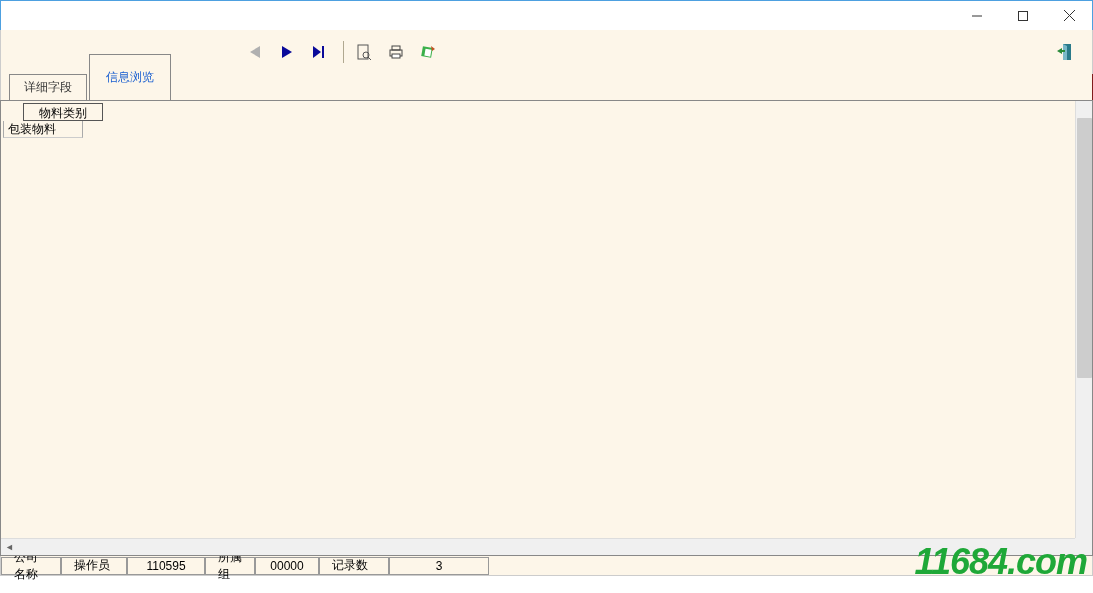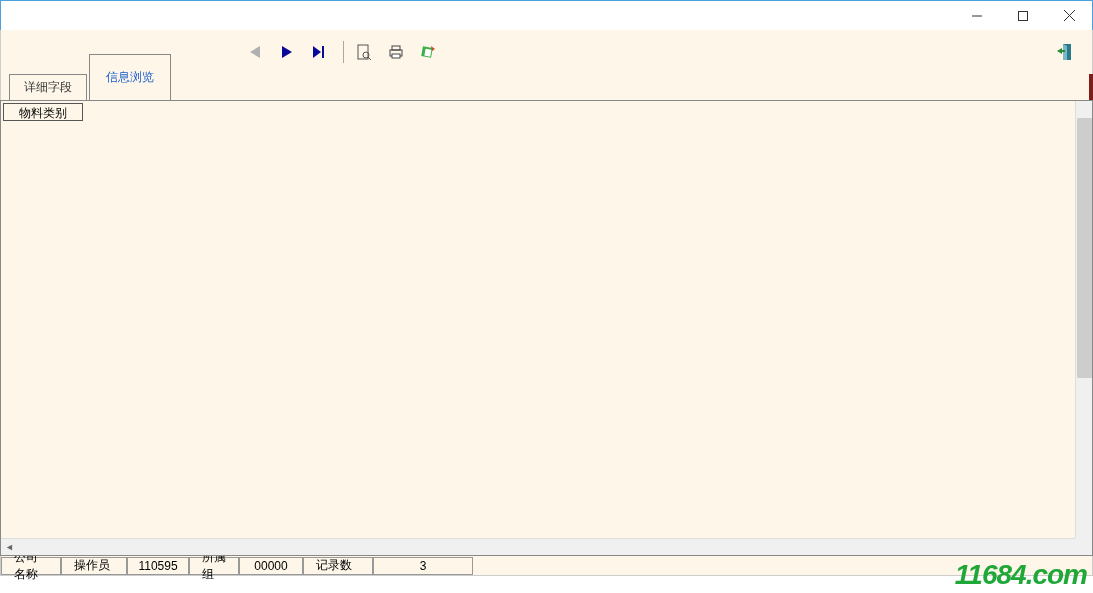--- a/index.html
+++ b/index.html
@@ -57,21 +57,21 @@
   }
   .exit-btn {
     position: absolute;
     right: 8px;
     top: 8px;
   }
   .tabbar {
     height: 26px;
     background: #fdf6e9;
     border-left: 1px solid #cccccc;
-    border-right: 4px solid #7f1d1d;
+    border-right: 1px solid #7f1d1d;
     display: flex;
     align-items: flex-end;
     padding-left: 8px;
   }
   .tab {
     padding: 4px 14px;
     border: 1px solid #888;
     background: #fdf6e9;
     font-size: 12px;
     color: #333;
@@ -95,20 +95,21 @@
     position: absolute;
     left: 2px;
     top: 2px;
     width: 1073px;
     height: 434px;
     background: #fdf6e9;
     overflow: hidden;
   }
   .grid-header {
     display: flex;
+    margin-left: 20px;
   }
   .grid-header-cell {
     border: 1px solid #555;
     background: #fdf6e9;
     padding: 1px 6px;
     font-size: 12px;
     width: 80px;
     height: 18px;
     text-align: center;
   }
@@ -179,24 +180,24 @@
     display: flex;
     align-items: center;
     padding: 0 12px;
     background: #fdf6e9;
   }
   .status-cell.label { width: 60px; }
   .status-cell.val { justify-content: center; }
   .watermark {
     position: absolute;
     right: 6px;
-    bottom: 2px;
+    bottom: 10px;
     font-family: Arial, sans-serif;
     font-weight: 900;
-    font-size: 28px;
+    font-size: 36px;
     color: #1fa838;
     letter-spacing: -1px;
     pointer-events: none;
     font-style: italic;
   }
 </style>
 </head>
 <body>
 
 <div class="titlebar">
@@ -269,33 +270,36 @@
 <div class="tabbar">
   <div class="tab">详细字段</div>
   <div class="tab active">信息浏览</div>
 </div>
 
 <div class="content">
   <div class="grid-area">
     <div class="grid-header">
       <div class="grid-header-cell">物料类别</div>
     </div>
+    <div class="grid-row">
+      <div class="grid-cell">包装物料</div>
+    </div>
   </div>
   <div class="vscroll">
     <div class="thumb"></div>
   </div>
   <div class="hscroll">
     <div class="arrow-left">◄</div>
   </div>
   <div class="hscroll-corner"></div>
 </div>
 
 <div class="statusbar">
   <div class="status-cell label">公司名称</div>
   <div class="status-cell label" style="width:66px">操作员</div>
-  <div class="status-cell val" style="width:62px">110595</div>
+  <div class="status-cell val" style="width:78px">110595</div>
   <div class="status-cell label" style="width:50px">所属组</div>
   <div class="status-cell val" style="width:64px">00000</div>
   <div class="status-cell label" style="width:70px">记录数</div>
   <div class="status-cell val" style="width:100px">3</div>
 </div>
 
 <div class="watermark">11684.com</div>
 
 </body></html>

